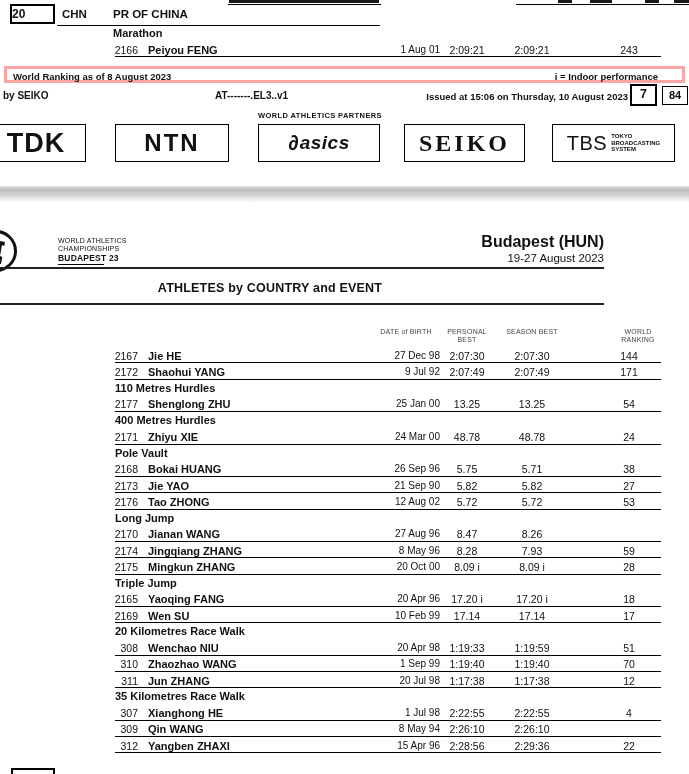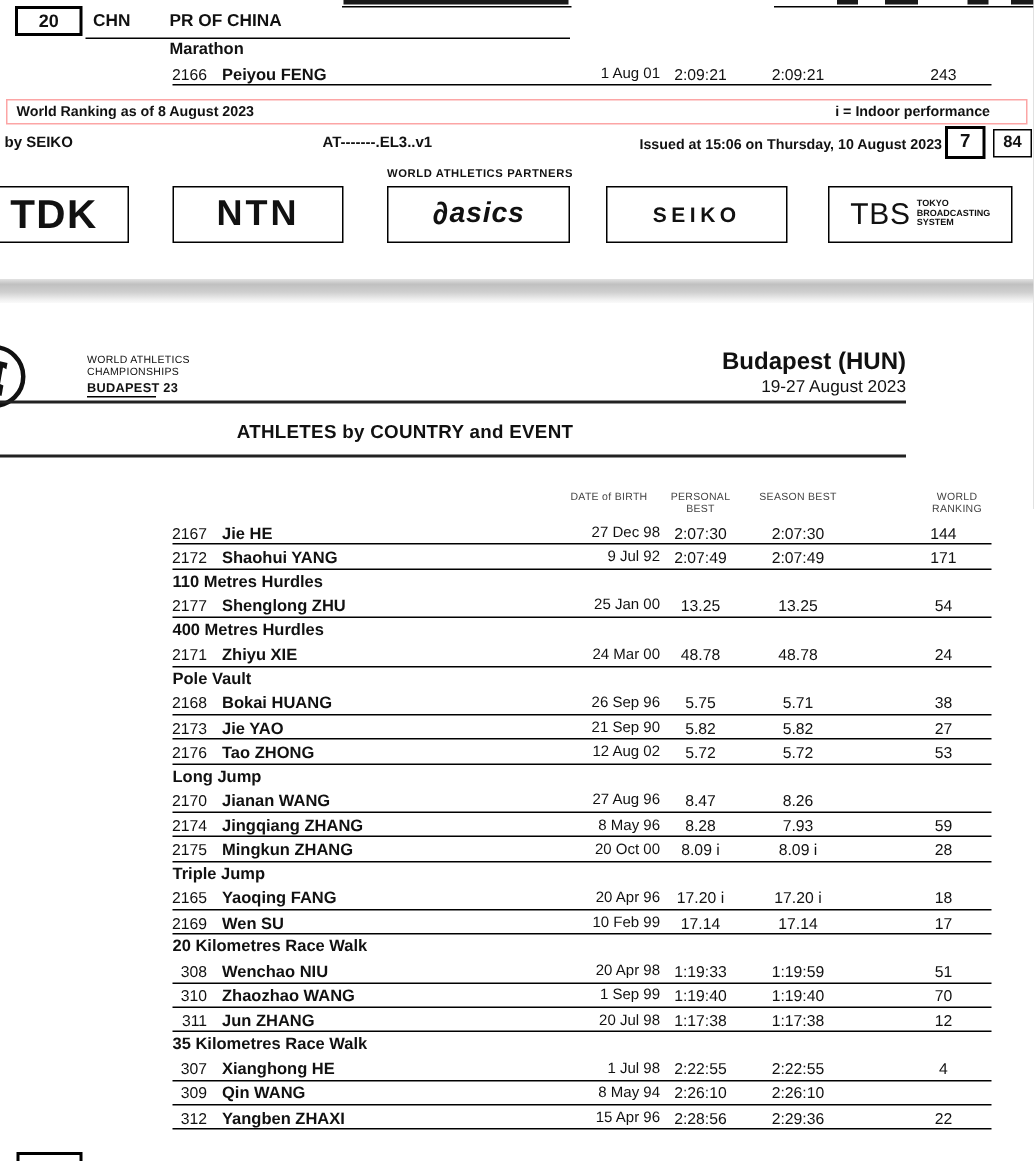--- a/index.html
+++ b/index.html
@@ -9,21 +9,21 @@
     background:#ffffff; color:#111;
     font-family:"Liberation Sans","DejaVu Sans",sans-serif;
   }
   .abs { position:absolute; }
   .hline { position:absolute; background:#000; height:1px; }
 
   
   .frag { position:absolute; background:#1a1a1a; }
   .country-box {
     position:absolute; left:10px; top:4px; width:45px; height:20px;
-    border:2px solid #000; text-align:center; font-weight:bold;
+    border:2px solid #000; font-weight:bold;
     font-size:12px; line-height:16px;
   }
   .ccode { position:absolute; left:62px; top:8px; font-weight:bold; font-size:11.5px; }
   .cname { position:absolute; left:113px; top:8px; font-weight:bold; font-size:11.5px; }
   .event-p1 { position:absolute; left:113px; top:27px; font-weight:bold; font-size:11px; }
 
   
   .trow { position:relative; height:16.25px; }
   .trow.athlete::after {
     content:""; position:absolute; left:115px; width:546px; bottom:0px;
@@ -33,21 +33,21 @@
   .bib  { left:96px;  width:42px; text-align:right;  font-size:10.5px; }
   .name { left:148px; font-weight:bold; font-size:11px; }
   .dob  { left:368px; width:72px; text-align:right;  font-size:10px; }
   .pb   { left:430px; width:74px; text-align:center; font-size:10.5px; }
   .sb   { left:495px; width:74px; text-align:center; font-size:10.5px; }
   .wr   { left:600px; width:58px; text-align:center;  font-size:10.5px; }
   .sec-label { position:absolute; left:115px; top:2px; font-weight:bold; font-size:11px; white-space:nowrap; }
 
   .rank-note-box {
     position:absolute; left:4px; top:66px; width:681px; height:17px;
-    border:1px solid #fca5a5; font-size:9.5px; font-weight:bold; line-height:15px;
+    border:3px solid #fca5a5; font-size:9.5px; font-weight:bold; line-height:15px;
   }
   .rank-note-box .left  { position:absolute; left:6px; }
   .rank-note-box .right { position:absolute; right:24px; }
 
   .foot-text { position:absolute; font-size:10px; font-weight:bold; white-space:nowrap; }
   .pageno-box {
     position:absolute; text-align:center; font-weight:bold;
   }
   #pgcur { left:630px; top:84px; width:27px; height:22px; border:2.5px solid #000; font-size:12.5px; line-height:17px; }
   #pgtot { left:662px; top:86px; width:26px; height:19px; border:1.5px solid #000; font-size:11px; line-height:16px; }
@@ -60,21 +60,21 @@
   }
   #logo-tdk   { left:-14px; width:100px; }
   #logo-ntn   { left:115px; width:114px; }
   #logo-asics { left:258px; width:122px; }
   #logo-seiko { left:404px; width:121px; }
   #logo-tbs   { left:552px; width:123px; }
   .tdk-text   { font-size:27px; font-weight:bold; letter-spacing:1px; }
   .ntn-text   { font-size:24px; font-weight:bold; letter-spacing:2px; }
   .asics-text { font-size:19px; font-weight:bold; font-style:italic; letter-spacing:.5px; }
   .asics-mark { font-size:21px; font-weight:bold; font-style:italic; margin-right:1px; }
-  .seiko-text { font-family:Liberation Sans, sans-serif; font-size:14px; font-weight:bold; letter-spacing:3px; }
+  .seiko-text { font-family:Liberation Serif, serif; font-size:24px; font-weight:bold; letter-spacing:3px; }
   .tbs-text   { font-size:20px; font-weight:normal; letter-spacing:.5px; }
   .tbs-sub    { margin-left:4px; font-size:6px; font-weight:bold; line-height:6.5px; text-align:left; }
 
   .page-divider {
     position:absolute; left:0; top:186px; width:689px; height:16px;
     background:linear-gradient(180deg,#e2e2e2 0%,#c0c0c0 22%,#cfcfcf 55%,#efefef 85%,#fafafa 100%);
   }
 
   
   .emblem { position:absolute; left:-26px; top:229px; width:44px; height:44px; }

